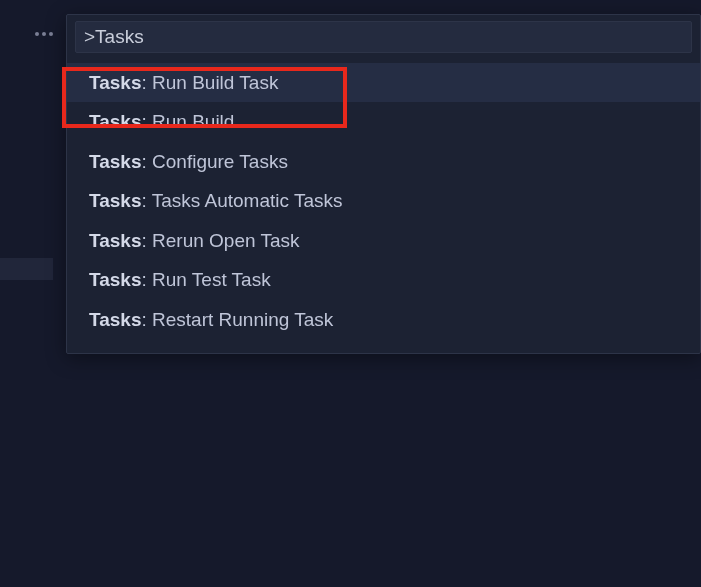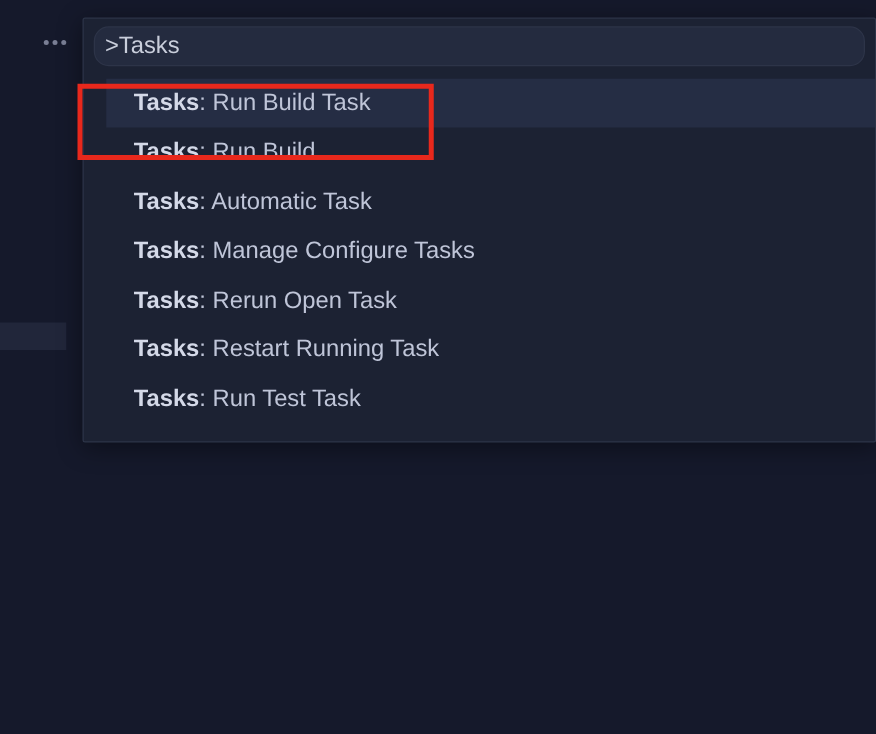--- a/index.html
+++ b/index.html
@@ -43,33 +43,32 @@
     }
     .command-input {
       width: 100%;
       background: #242b3f;
       border: 1px solid #2d3448;
       color: #c9cedb;
       font-size: 19px;
       font-family: inherit;
       padding: 4px 8px;
       outline: none;
-      border-radius: 12px;
+      border-radius: 2px;
     }
     .results-list {
       padding: 4px 0 14px 0;
     }
     .result-item {
       padding: 5px 0 5px 22px;
       font-size: 19px;
       color: #bfc5d8;
       cursor: pointer;
       line-height: 1.55;
       white-space: nowrap;
-      margin-left: 18px;
     }
     .result-item.selected {
       background: #252d44;
     }
     .result-item .bold {
       font-weight: 700;
       color: #d4d9e8;
     }
     .sidebar-strip {
       position: absolute;
@@ -106,30 +105,30 @@
     <input type="text" class="command-input" value="&gt;Tasks" style="">
   </div>
   <div class="results-list">
     <div class="result-item selected">
       <span class="bold">Tasks</span><span>: Run Build Task</span>
     </div>
     <div class="result-item">
       <span class="bold">Tasks</span><span>: Run Build</span>
     </div>
     <div class="result-item">
-      <span class="bold">Tasks</span><span>: Automatic Task</span>
+      <span class="bold">Tasks</span><span>: Configure Tasks</span>
     </div>
     <div class="result-item">
-      <span class="bold">Tasks</span><span>: Manage Configure Tasks</span>
+      <span class="bold">Tasks</span><span>: Tasks Automatic Tasks</span>
     </div>
     <div class="result-item">
       <span class="bold">Tasks</span><span>: Rerun Open Task</span>
     </div>
     <div class="result-item">
-      <span class="bold">Tasks</span><span>: Restart Running Task</span>
+      <span class="bold">Tasks</span><span>: Run Test Task</span>
     </div>
     <div class="result-item">
-      <span class="bold">Tasks</span><span>: Run Test Task</span>
+      <span class="bold">Tasks</span><span>: Restart Running Task</span>
     </div>
   </div>
 </div>
 
 <div class="annotation-box"></div>
 
 </body></html>

